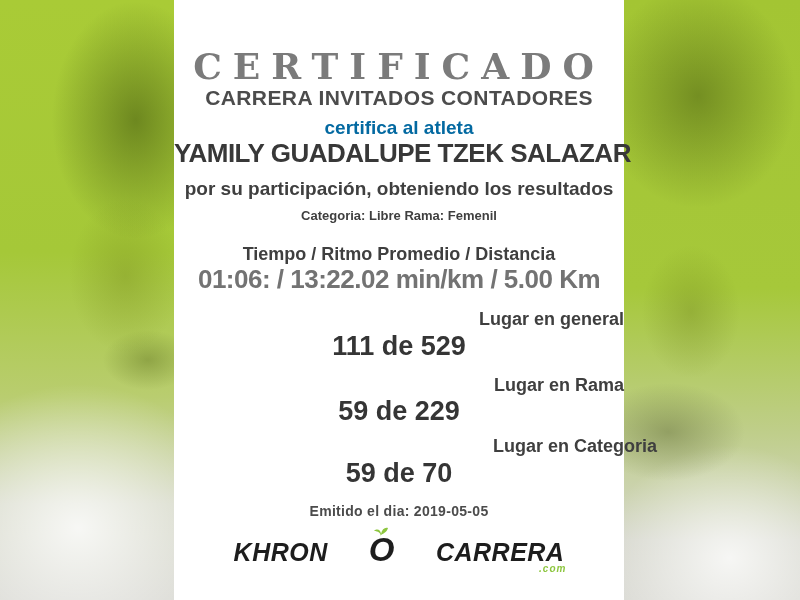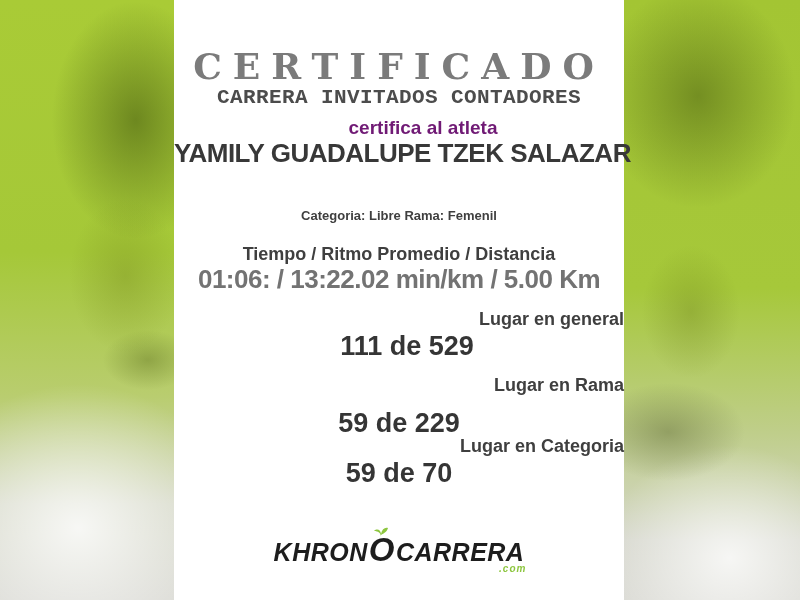--- a/index.html
+++ b/index.html
@@ -28,43 +28,43 @@
       radial-gradient(ellipse 170px 150px at 60% 93%, rgba(255,255,255,0.78), rgba(255,255,255,0) 75%),
       linear-gradient(180deg,#a3c533 0%,#a6c83a 48%,#bfce8a 72%,#d6d7cd 90%,#dadad4 100%);
   }
   
   .content{position:absolute;left:174px;width:450px;top:0;height:600px;}
   .line{position:absolute;left:0;width:100%;text-align:center;line-height:1;white-space:nowrap;}
   .title{
     top:48px;font-family:"DejaVu Serif","Liberation Serif",serif;
     font-size:36px;font-weight:bold;letter-spacing:11px;color:#7b7b7b;
   }
-  .event{top:87px;font-size:21px;font-weight:bold;color:#4c4c4c;letter-spacing:0.4px;font-family:Liberation Mono, monospace;}
-  .certifies{top:118px;font-size:19px;font-weight:bold;color:#701a75;padding-left:24px;}
+  .event{top:87px;font-size:21px;font-weight:bold;color:#4c4c4c;letter-spacing:0.4px;}
+  .certifies{top:118px;font-size:19px;font-weight:bold;color:#0369a1;}
   .name{top:140px;font-size:26px;font-weight:bold;color:#383838;letter-spacing:-0.5px;}
   .participation{top:179px;font-size:19px;font-weight:bold;color:#3f3f3f;}
   .category{top:209px;font-size:13px;font-weight:bold;color:#3f3f3f;}
   .metrics-label{top:245px;font-size:18px;font-weight:bold;color:#3f3f3f;}
   .metrics-value{top:266px;font-size:26px;font-weight:bold;color:#737373;letter-spacing:-0.5px;}
   .place-label{font-size:18px;font-weight:bold;color:#3f3f3f;text-align:right;}
   .place-value{font-size:27px;font-weight:bold;color:#353535;}
-  .pl0{top:310px;} .pv0{top:333px;padding-left:8px;}
-  .pl1{top:376px;} .pv1{top:410px;}
-  .pl2{top:437px;} .pv2{top:460px;}
+  .pl0{top:310px;} .pv0{top:333px;}
+  .pl1{top:376px;} .pv1{top:398px;}
+  .pl2{top:437px;margin-left:33px;} .pv2{top:460px;}
   .issued{top:504px;font-size:14px;font-weight:bold;color:#4b4b4b;letter-spacing:0.3px;}
   
   .logo{
     position:absolute;top:536px;left:0;width:100%;height:40px;
     display:flex;align-items:baseline;justify-content:center;
     font-style:italic;font-weight:bold;color:#1d1d1d;letter-spacing:0.5px;
   }
   .logo-part{font-size:25px;line-height:1;}
   .logo-o{position:relative;font-size:33px;line-height:0.85;margin:0 1px;}
   .logo-sprout{position:absolute;left:4px;top:-9px;width:16px;height:10px;}
-  .logo-wrap{position:relative;display:flex;align-items:baseline;}
+  .logo-wrap{position:relative;display:flex;align-items:baseline;gap:40px;}
   .logo-tld{
     position:absolute;right:-2px;bottom:-9px;font-size:10px;
     font-style:italic;font-weight:bold;color:#8dc63f;letter-spacing:1px;margin-left:24px;
   }
 </style>
 </head>
 <body>
 
 <div class="canvas">
 
@@ -74,36 +74,38 @@
   <div class="content">
 
     <div class="line title">CERTIFICADO</div>
 
     <div class="line event">CARRERA INVITADOS CONTADORES</div>
 
     <div class="line certifies">certifica al atleta</div>
 
     <div class="line name">YAMILY GUADALUPE TZEK SALAZAR</div>
 
+    <div class="line participation">por su participación, obteniendo los resultados</div>
 
     <div class="line category">Categoria: Libre Rama: Femenil</div>
 
     <div class="line metrics-label">Tiempo / Ritmo Promedio / Distancia</div>
 
     <div class="line metrics-value">01:06: / 13:22.02 min/km / 5.00 Km</div>
 
     <div class="line place-label pl0">Lugar en general</div>
     <div class="line place-value pv0">111 de 529</div>
 
     <div class="line place-label pl1">Lugar en Rama</div>
     <div class="line place-value pv1">59 de 229</div>
 
     <div class="line place-label pl2">Lugar en Categoria</div>
     <div class="line place-value pv2">59 de 70</div>
 
+    <div class="line issued">Emitido el dia: 2019-05-05</div>
 
     <div class="logo">
       <span class="logo-wrap">
         <span class="logo-part">KHRON</span>
         <span class="logo-o">
           <span>O</span>
           <svg class="logo-sprout" viewBox="0 0 16 10" xmlns="http://www.w3.org/2000/svg">
             <path d="M8 10 C8 6 5 4 1 4 C4 1 8 3 8 7 C9 2 12 0 15 1 C14 5 11 6 8 8 Z" fill="#8dc63f"></path>
           </svg>
         </span>

